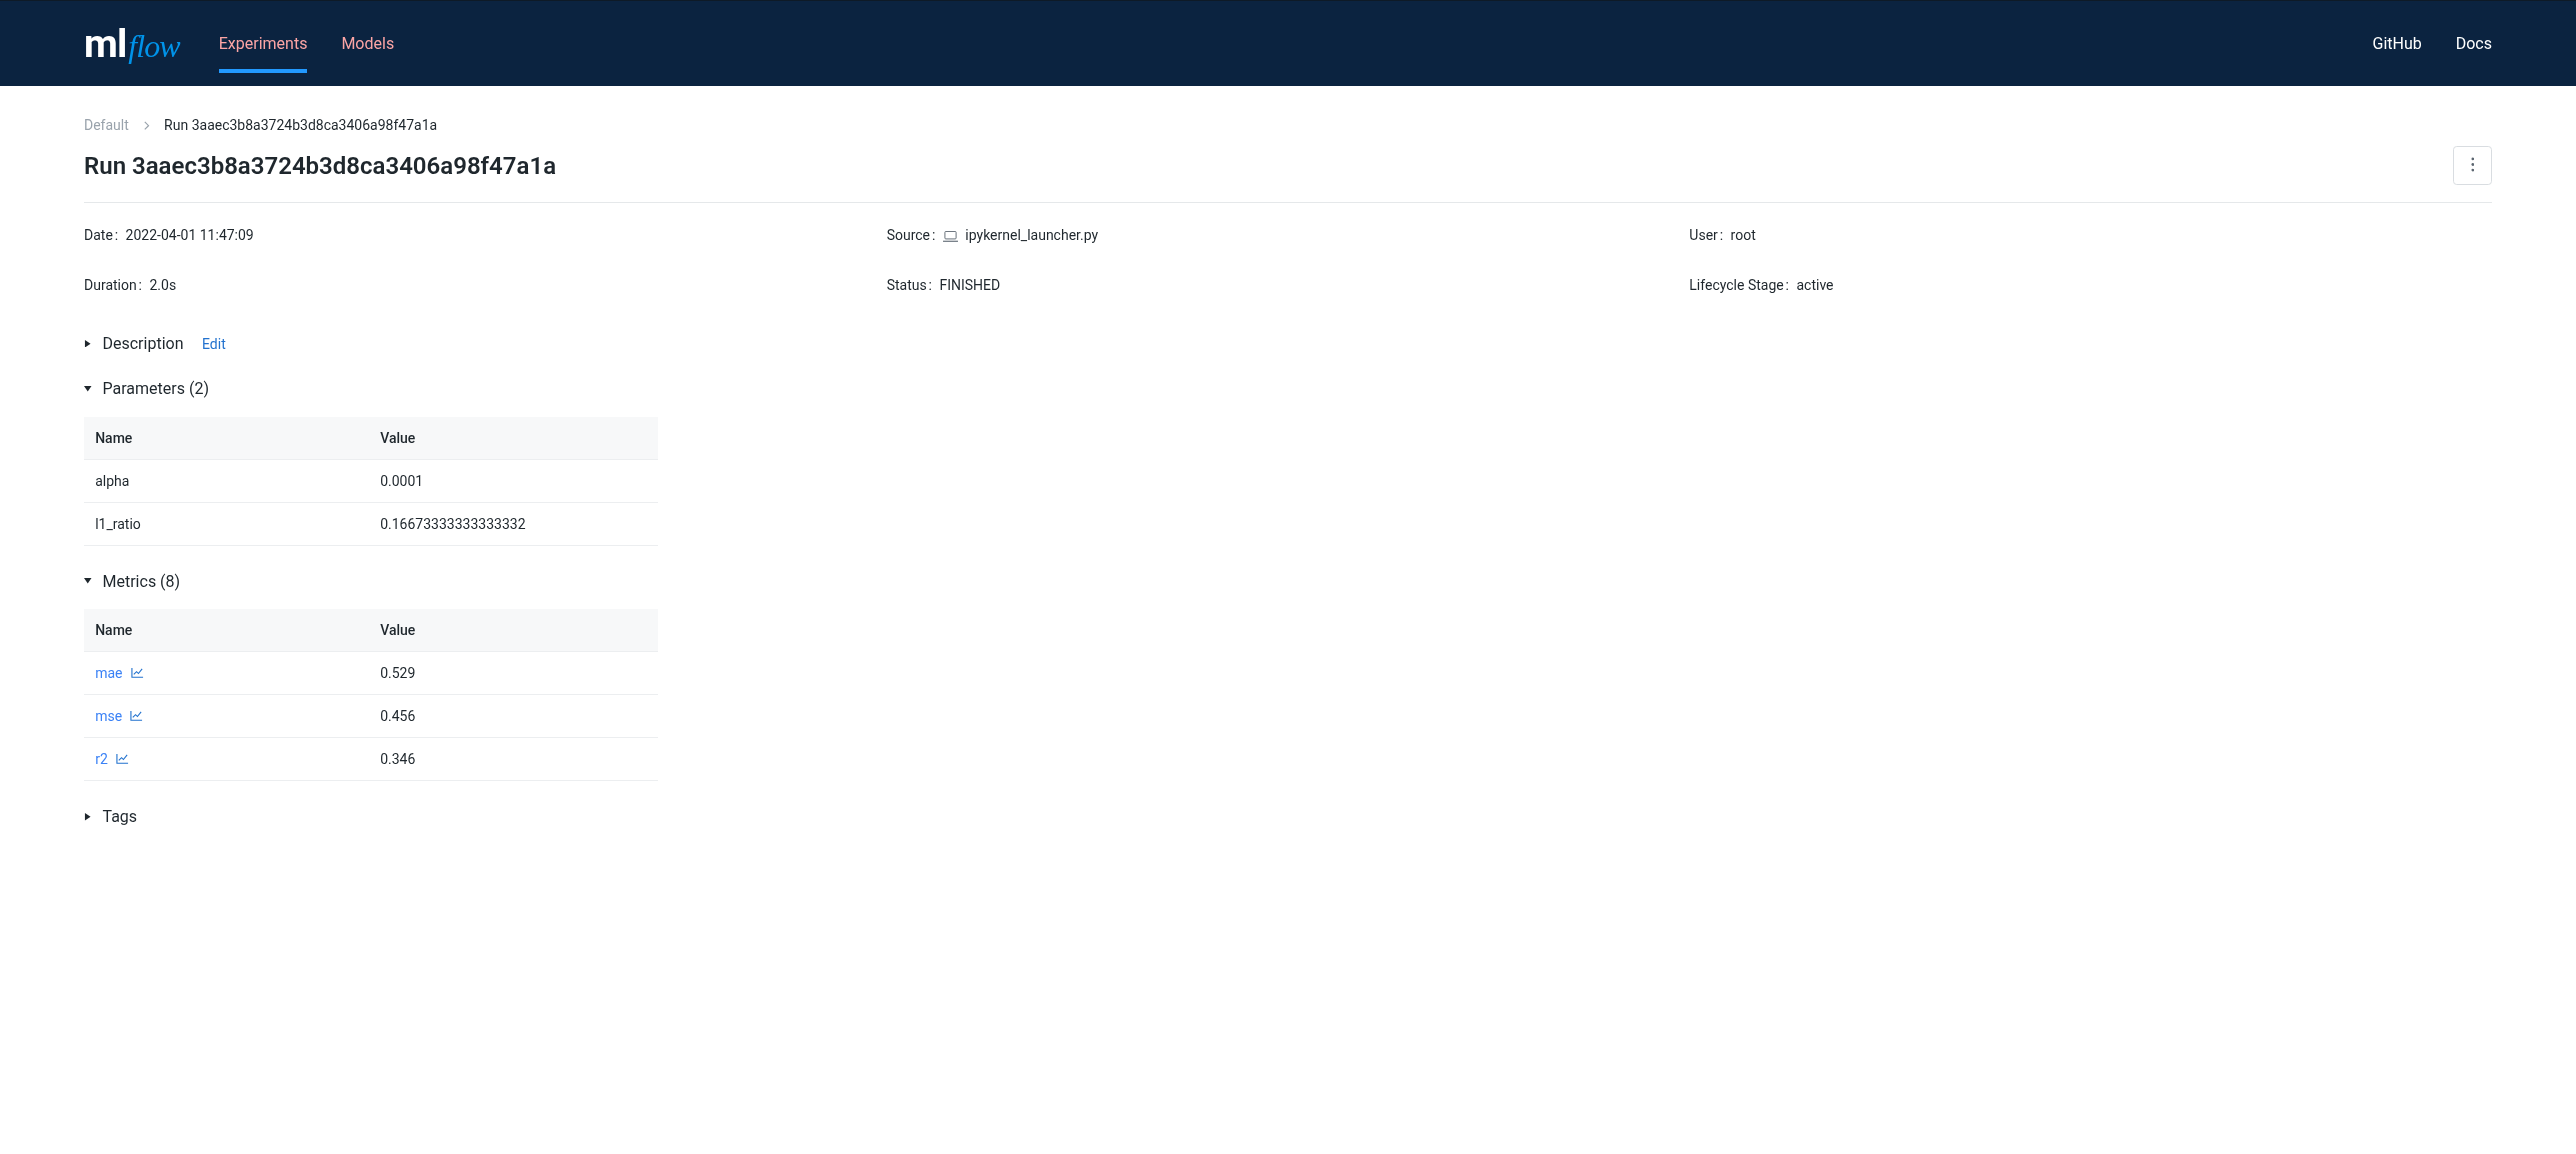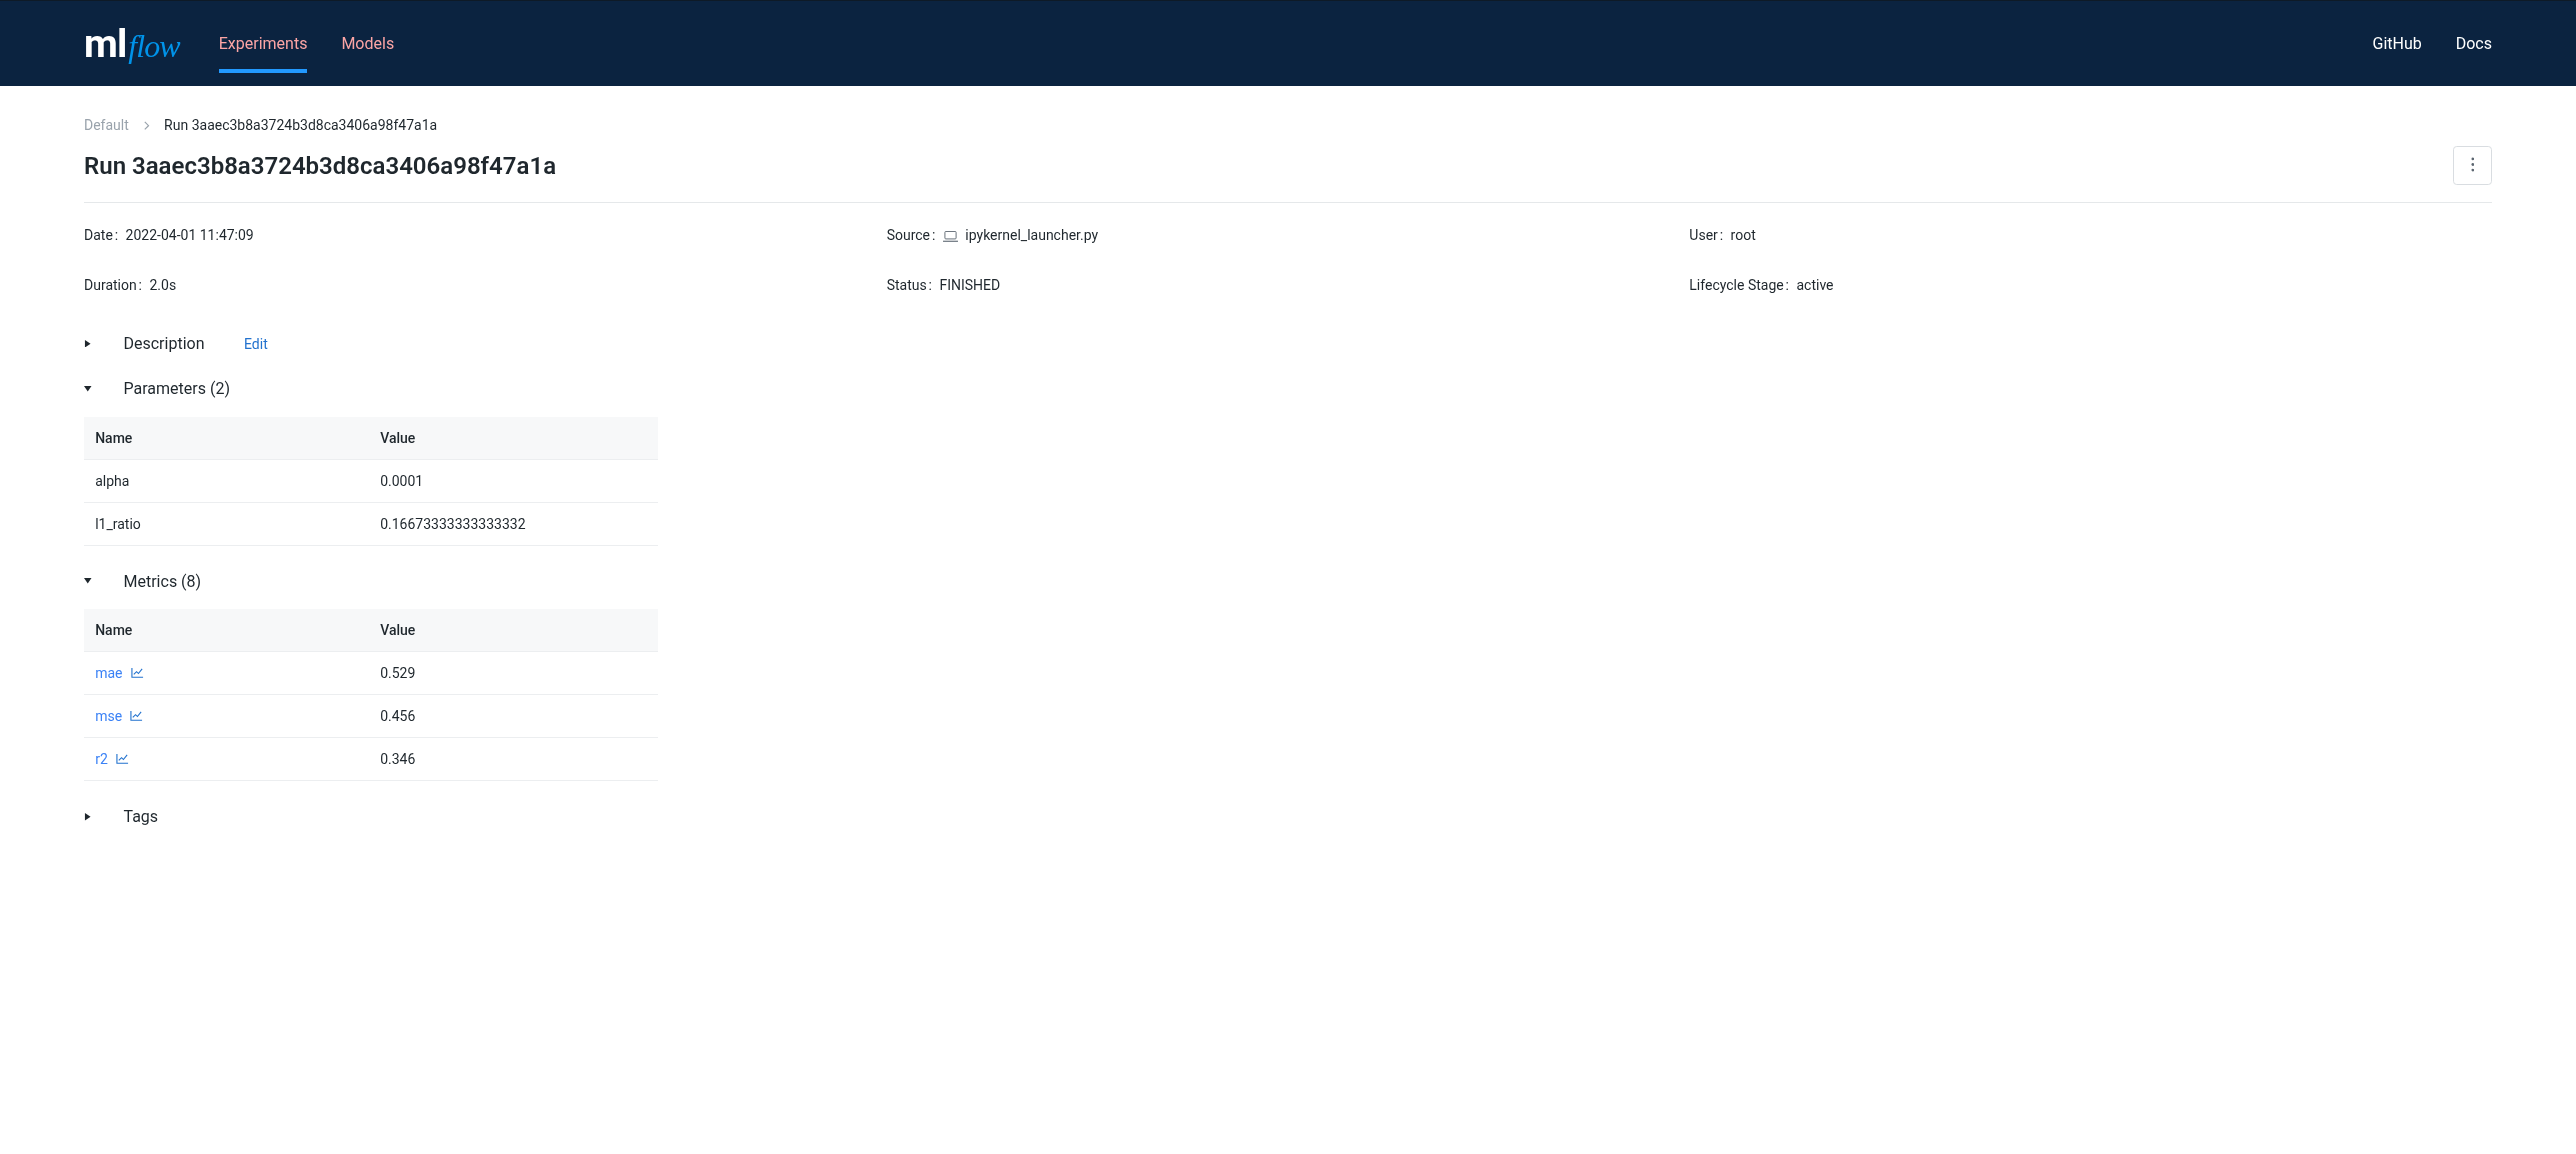--- a/index.html
+++ b/index.html
@@ -35,21 +35,21 @@
     .meta-grid { display: grid; grid-template-columns: repeat(3, minmax(0, 1fr)); row-gap: 34px; margin-bottom: 41px; font-size: 14px; }
     .meta-item { display: flex; align-items: center; gap: 7.5px; }
     .meta-item .label::after { content: ":"; margin-left: 1.9px; }
     .meta-item .value { color: #1f272d; }
     .meta-item .value.link { color: #1f272d; display: flex; align-items: center; gap: 7.5px; }
     .laptop-icon { width: 15px; height: 11.2px; display: inline-block; }
     .laptop-icon svg { width: 15px; height: 11.2px; color: #5c6670; }
 
     
     .section { margin-bottom: 26px; }
-    .section-header { display: flex; align-items: center; gap: 32px; font-size: 16px; font-weight: 400; cursor: pointer; }
+    .section-header { display: flex; align-items: center; gap: 11px; font-size: 16px; font-weight: 400; cursor: pointer; }
     .caret { width: 7.5px; height: 7.5px; display: inline-flex; }
     .caret svg { width: 7.5px; height: 7.5px; }
     .edit-link { color: #2272ce; font-size: 14px; cursor: pointer; font-weight: 400; margin-left: 7.5px; }
 
     
     table.data { border-collapse: collapse; width: 574px; margin-top: 18.7px; font-size: 14px; }
     table.data thead th { text-align: left; background: #f7f8f9; font-weight: 500; padding: 13px 11.2px; border-bottom: 0.9px solid #eceef0; }
     table.data tbody td { padding: 13px 11.2px; border-bottom: 0.9px solid #eceef0; }
     table.data .name-col { width: 285px; }
     .metric-link { color: #3b82f6; cursor: pointer; display: inline-flex; align-items: center; gap: 8px; }

